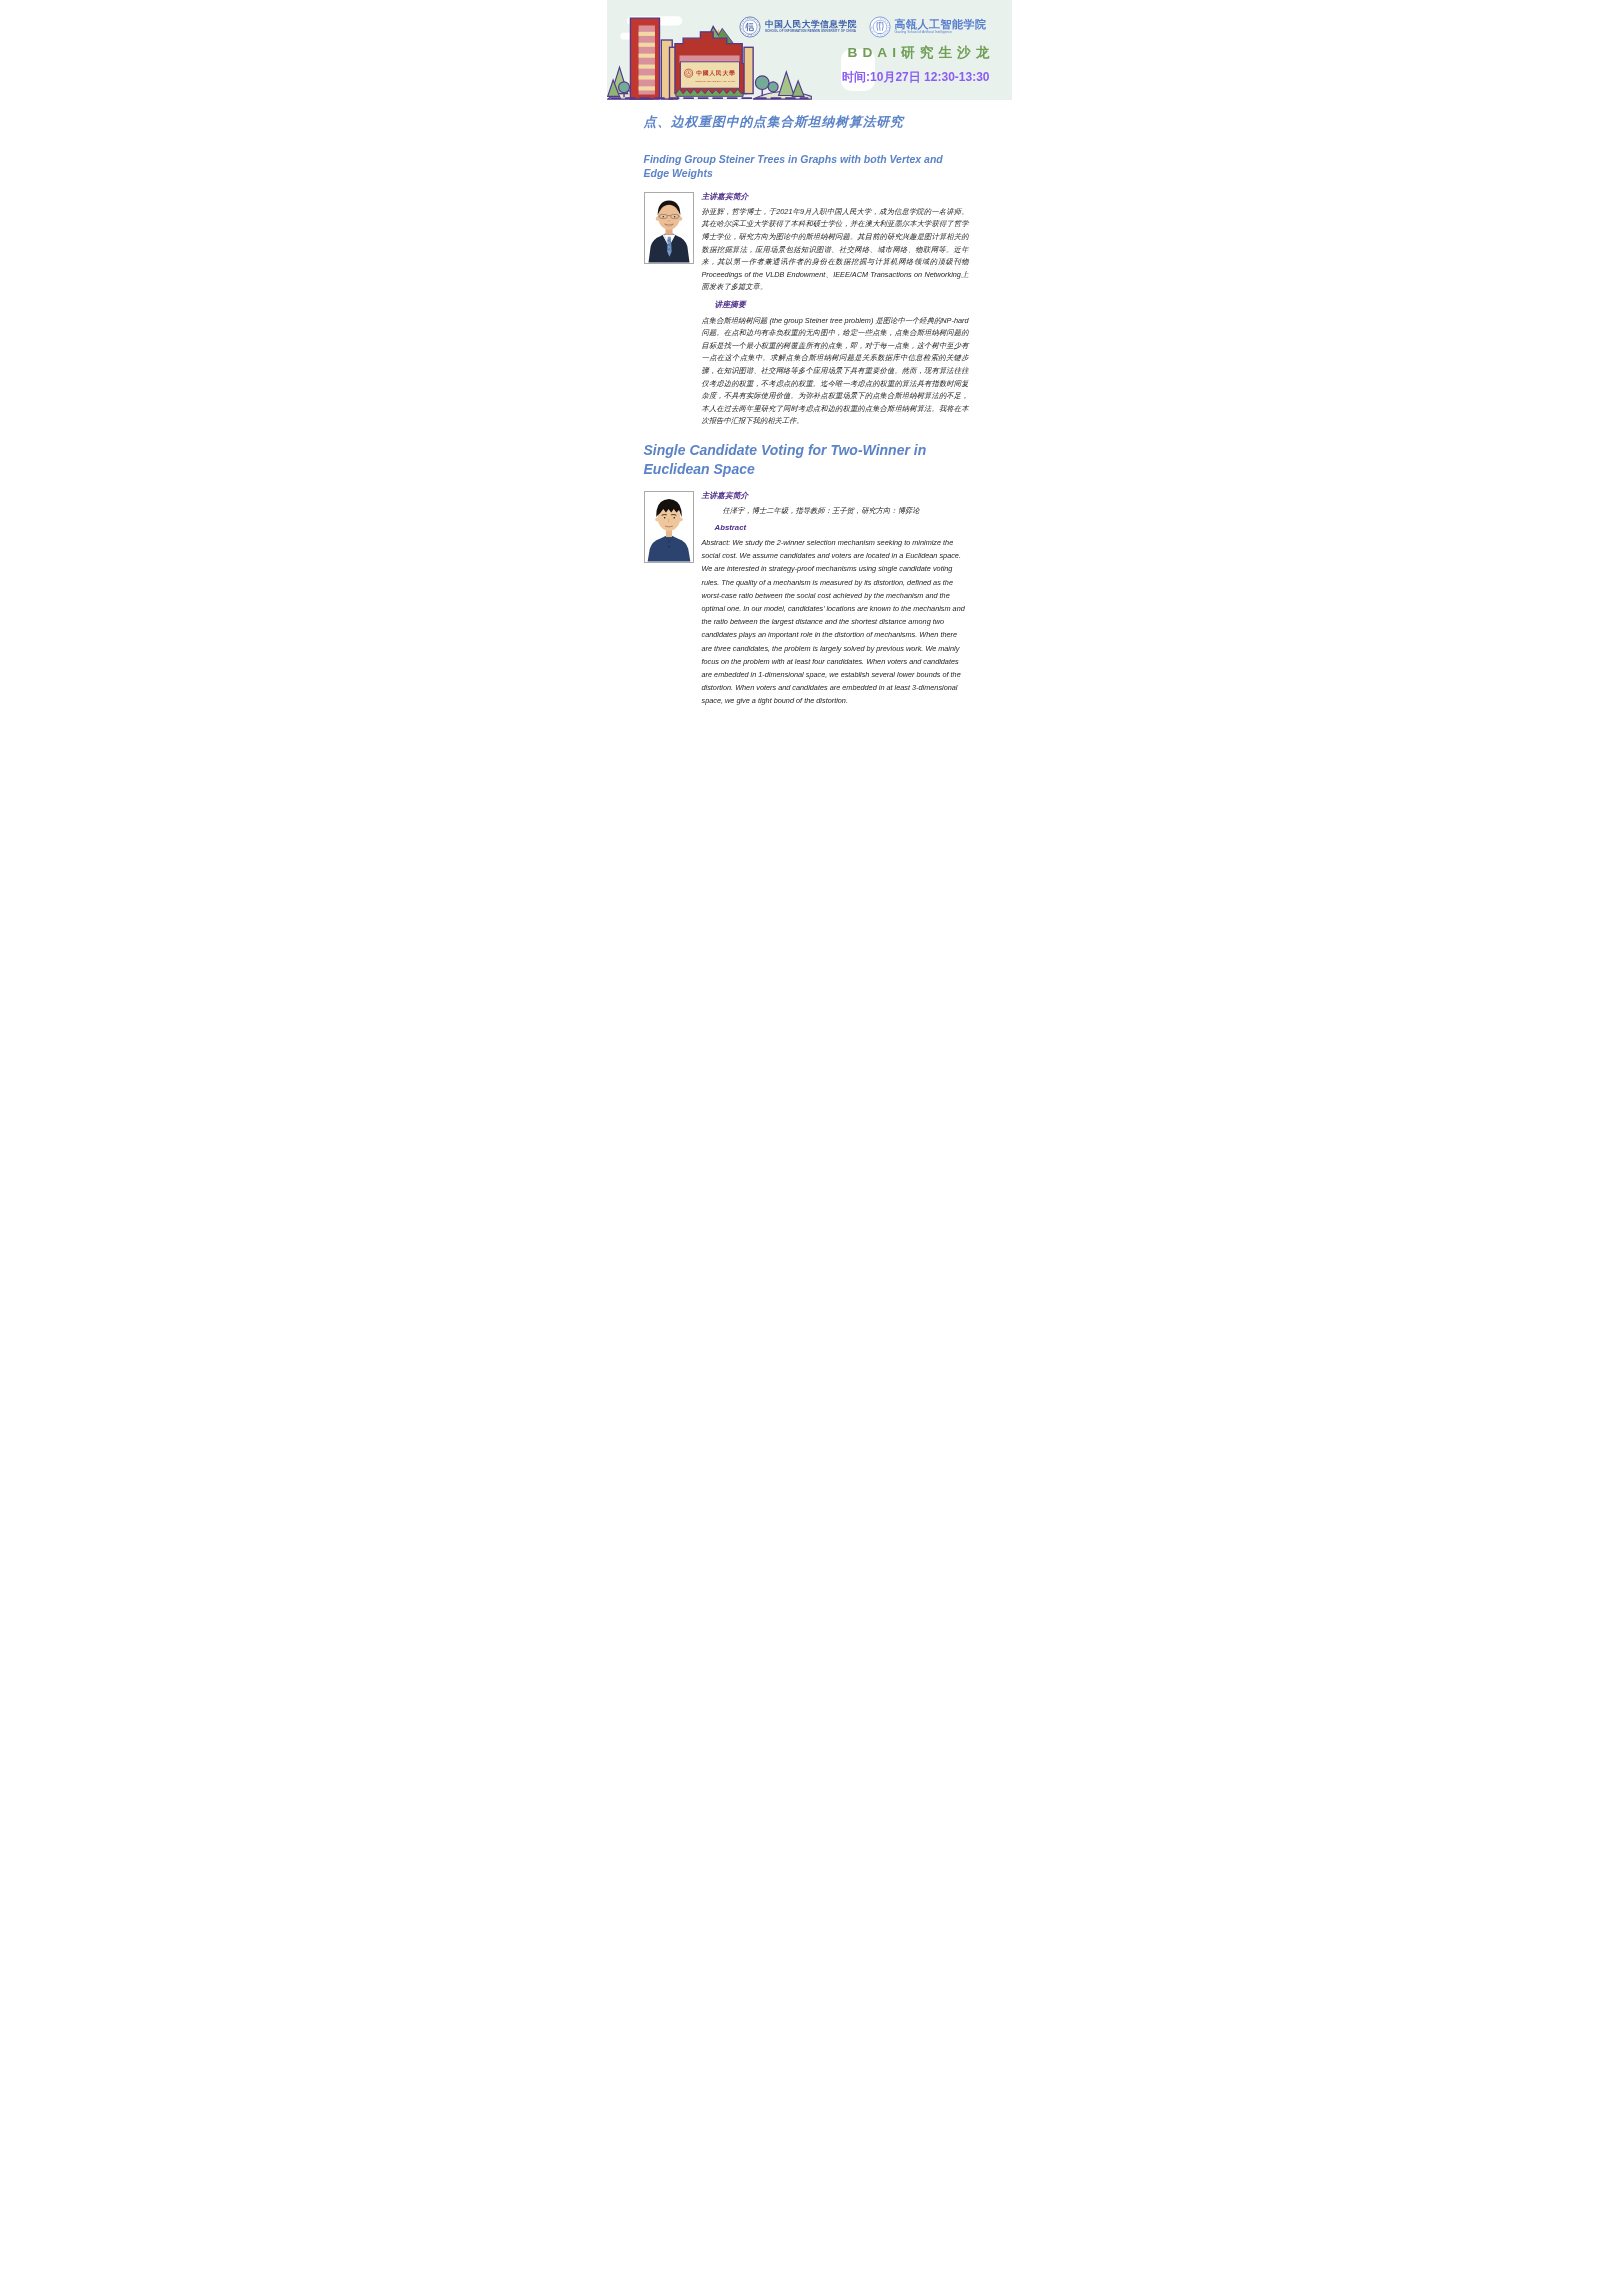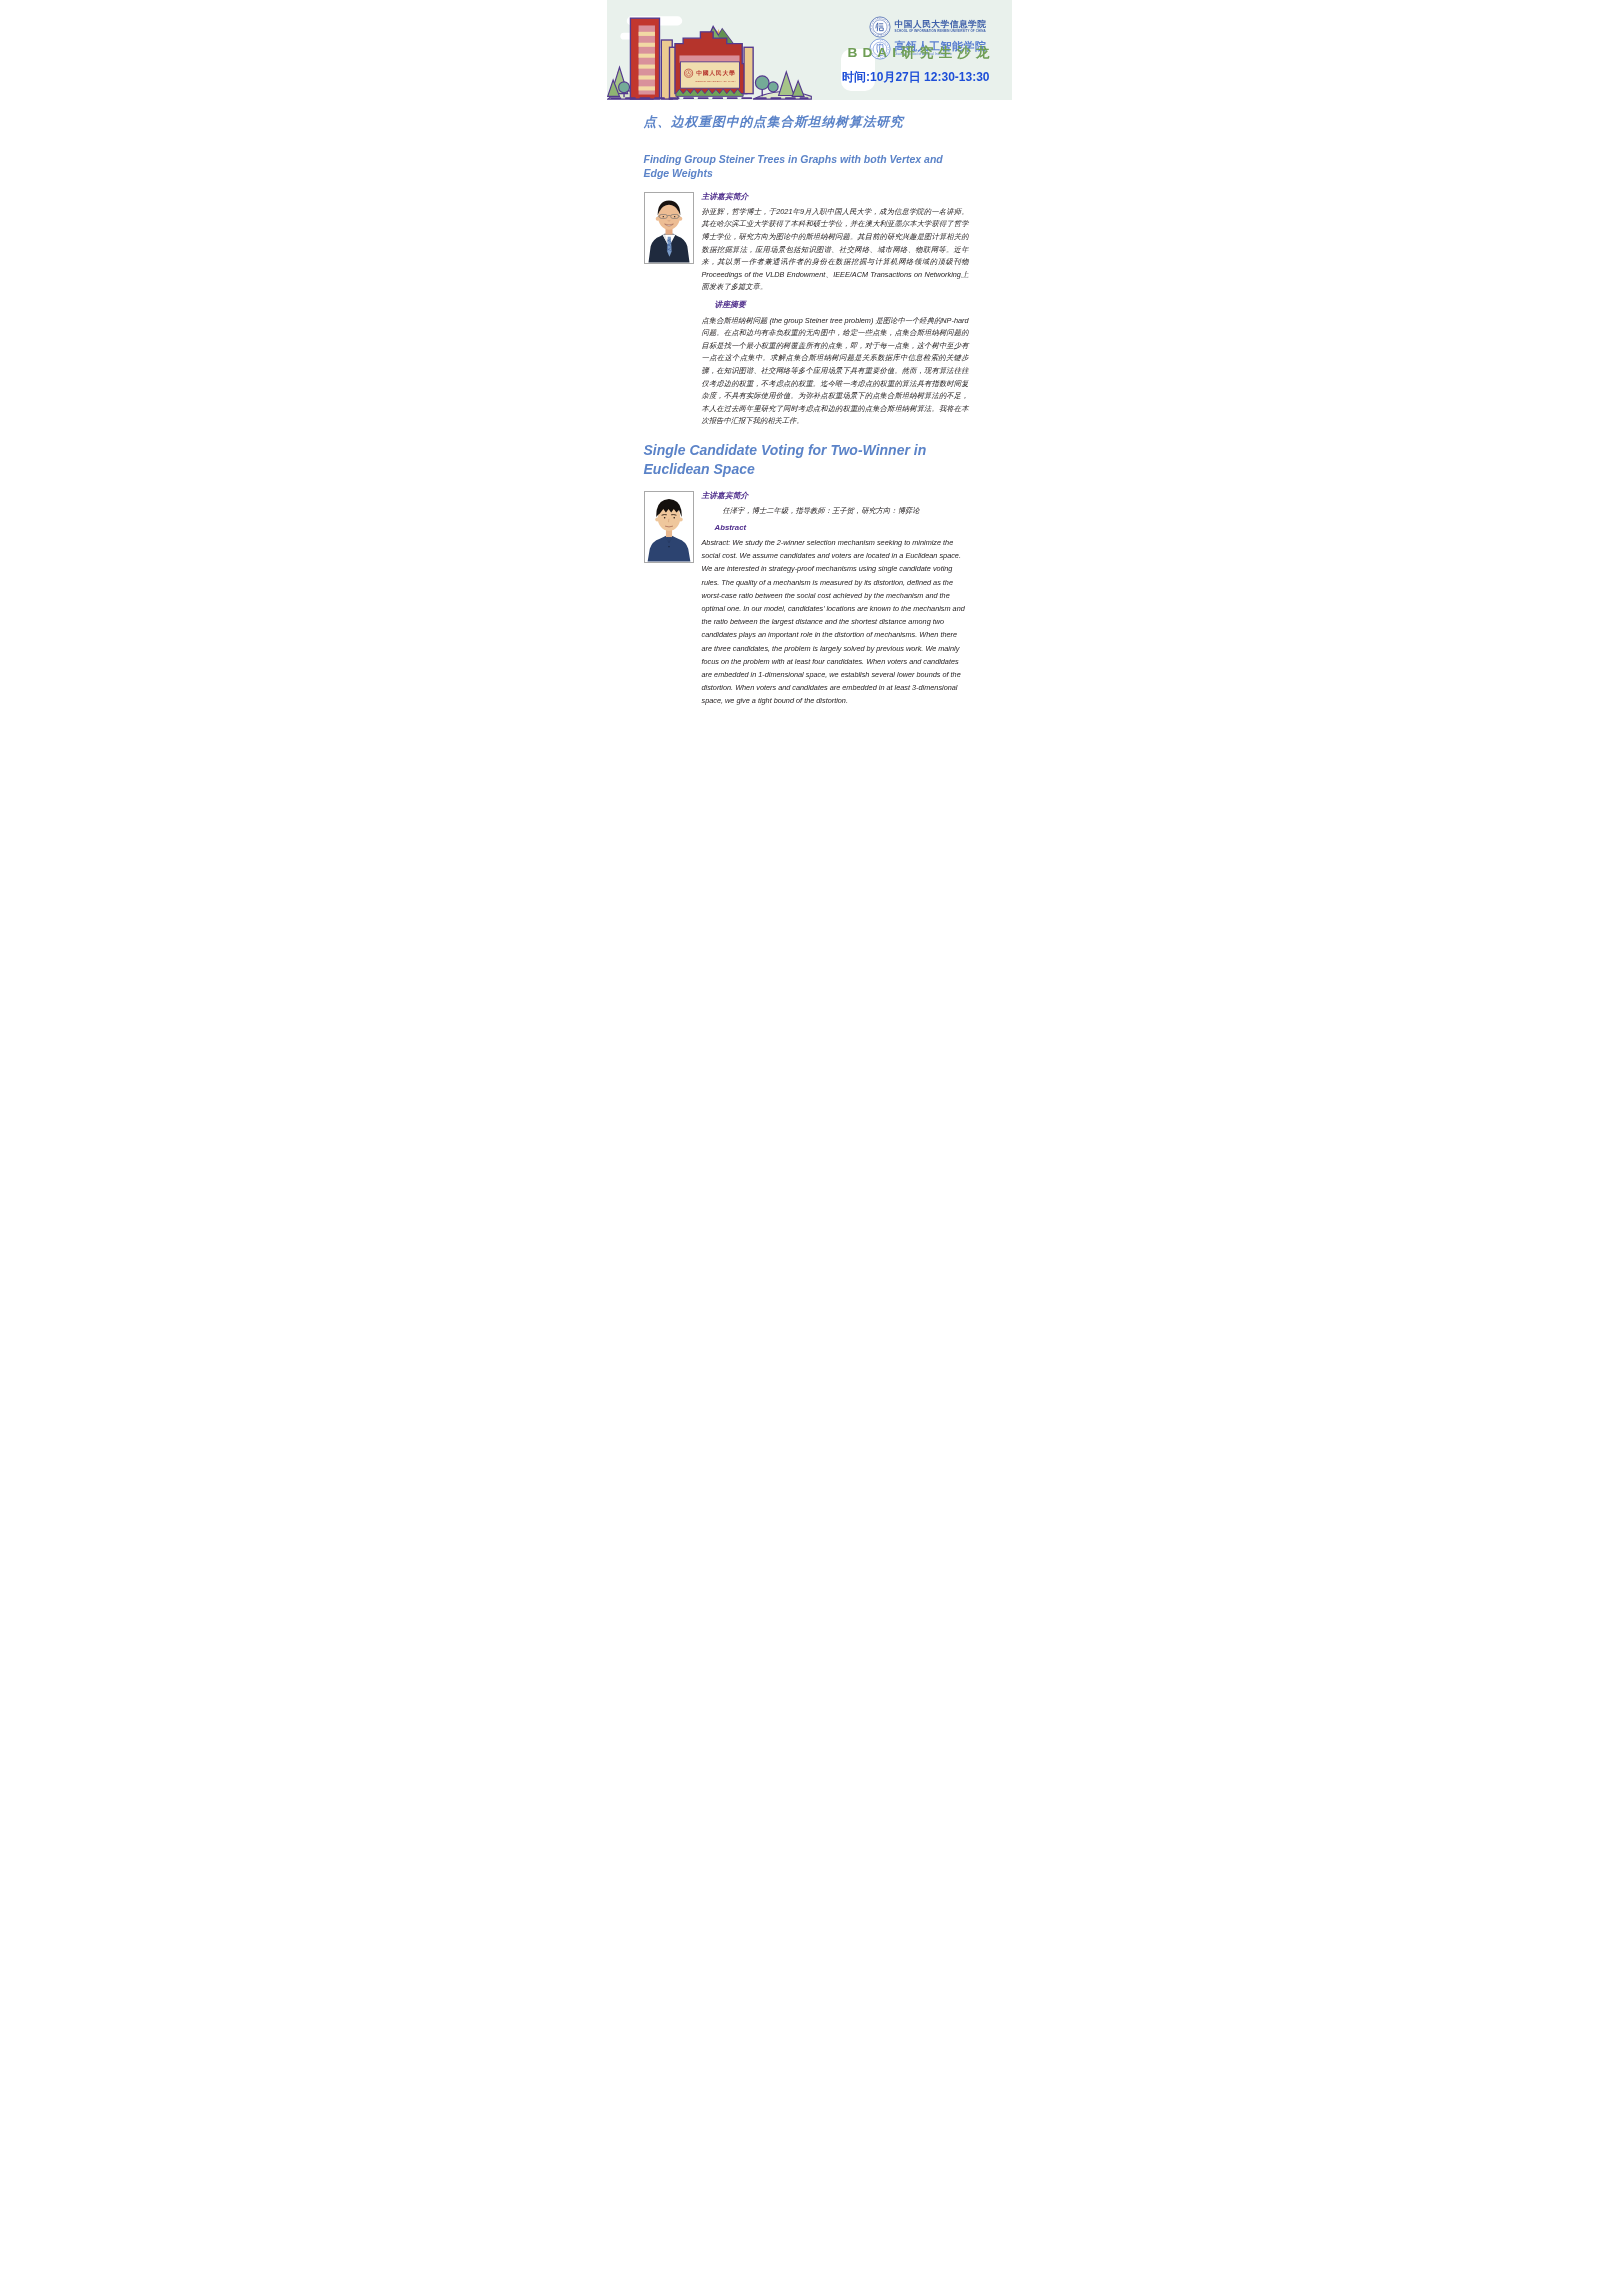--- a/index.html
+++ b/index.html
@@ -3,31 +3,31 @@
 <meta charset="utf-8">
 <style>
   html,body{margin:0;padding:0;background:#ffffff;}
   .page{width:405px;min-height:675px;margin:0 auto;background:#fff;position:relative;
         font-family:"Liberation Sans","DejaVu Sans",sans-serif;color:#262223;}
 
   
   header{position:relative;width:405px;height:100px;background:#e9f1ec;overflow:hidden;}
   .illustration{position:absolute;left:0;top:0;width:205px;height:100px;}
   .cloud-blob{position:absolute;left:234px;top:49px;width:34px;height:42px;background:#ffffff;border-radius:10px;}
-  .logos{position:absolute;top:15.5px;right:25px;display:flex;align-items:center;flex-direction:column;}
+  .logos{position:absolute;top:15.5px;right:25px;display:flex;align-items:center;gap:12px;}
   .logo{display:flex;align-items:center;gap:3.7px;}
   .seal{width:22px;height:22px;flex:0 0 auto;}
   .logo-text{display:flex;flex-direction:column;line-height:1.15;}
   .logo-cn1{font-size:8.7px;font-weight:bold;color:#3e5fa9;letter-spacing:0.5px;white-space:nowrap;}
   .logo-en1{font-size:3px;font-weight:bold;color:#3e5fa9;letter-spacing:0.1px;white-space:nowrap;margin-top:0.9px;}
   .logo-cn2{font-size:11px;font-weight:bold;color:#5a7fd0;letter-spacing:0.5px;white-space:nowrap;}
   .logo-en2{font-size:3.4px;color:#5a7fd0;white-space:nowrap;margin-top:0.9px;}
   .salon{position:absolute;top:44px;right:22px;text-align:right;z-index:2;}
   .salon-title{font-size:13.7px;font-weight:bold;color:#6f9e55;letter-spacing:5px;margin-right:-5px;white-space:nowrap;}
-  .salon-time{font-size:12px;font-weight:bold;color:#1d4ed8;margin-top:6.9px;white-space:nowrap;}
+  .salon-time{font-size:12px;font-weight:bold;color:#8b5cf6;margin-top:6.9px;white-space:nowrap;}
   .salon-loc{font-size:12px;font-weight:bold;color:#6d28d9;margin-top:18px;white-space:nowrap;}
 
   
   main{position:relative;padding:0 43px 21px 37px;font-style:italic;}
   .title-cn{font-size:12.8px;font-weight:bold;color:#5b83c8;letter-spacing:0.9px;margin:13.7px 0 0;white-space:nowrap;}
   .title-en{font-size:10.5px;font-weight:bold;color:#5b83c8;line-height:14px;margin:21px 0 0;max-width:320px;}
   .title2-en{font-size:14px;font-weight:bold;color:#5b83c8;line-height:19px;margin:12.8px 0 0;max-width:324px;}
 
   .speaker-block{position:relative;margin-top:11px;}
   .photo{position:absolute;left:0;top:1.8px;width:50px;height:72px;background:#fff;

